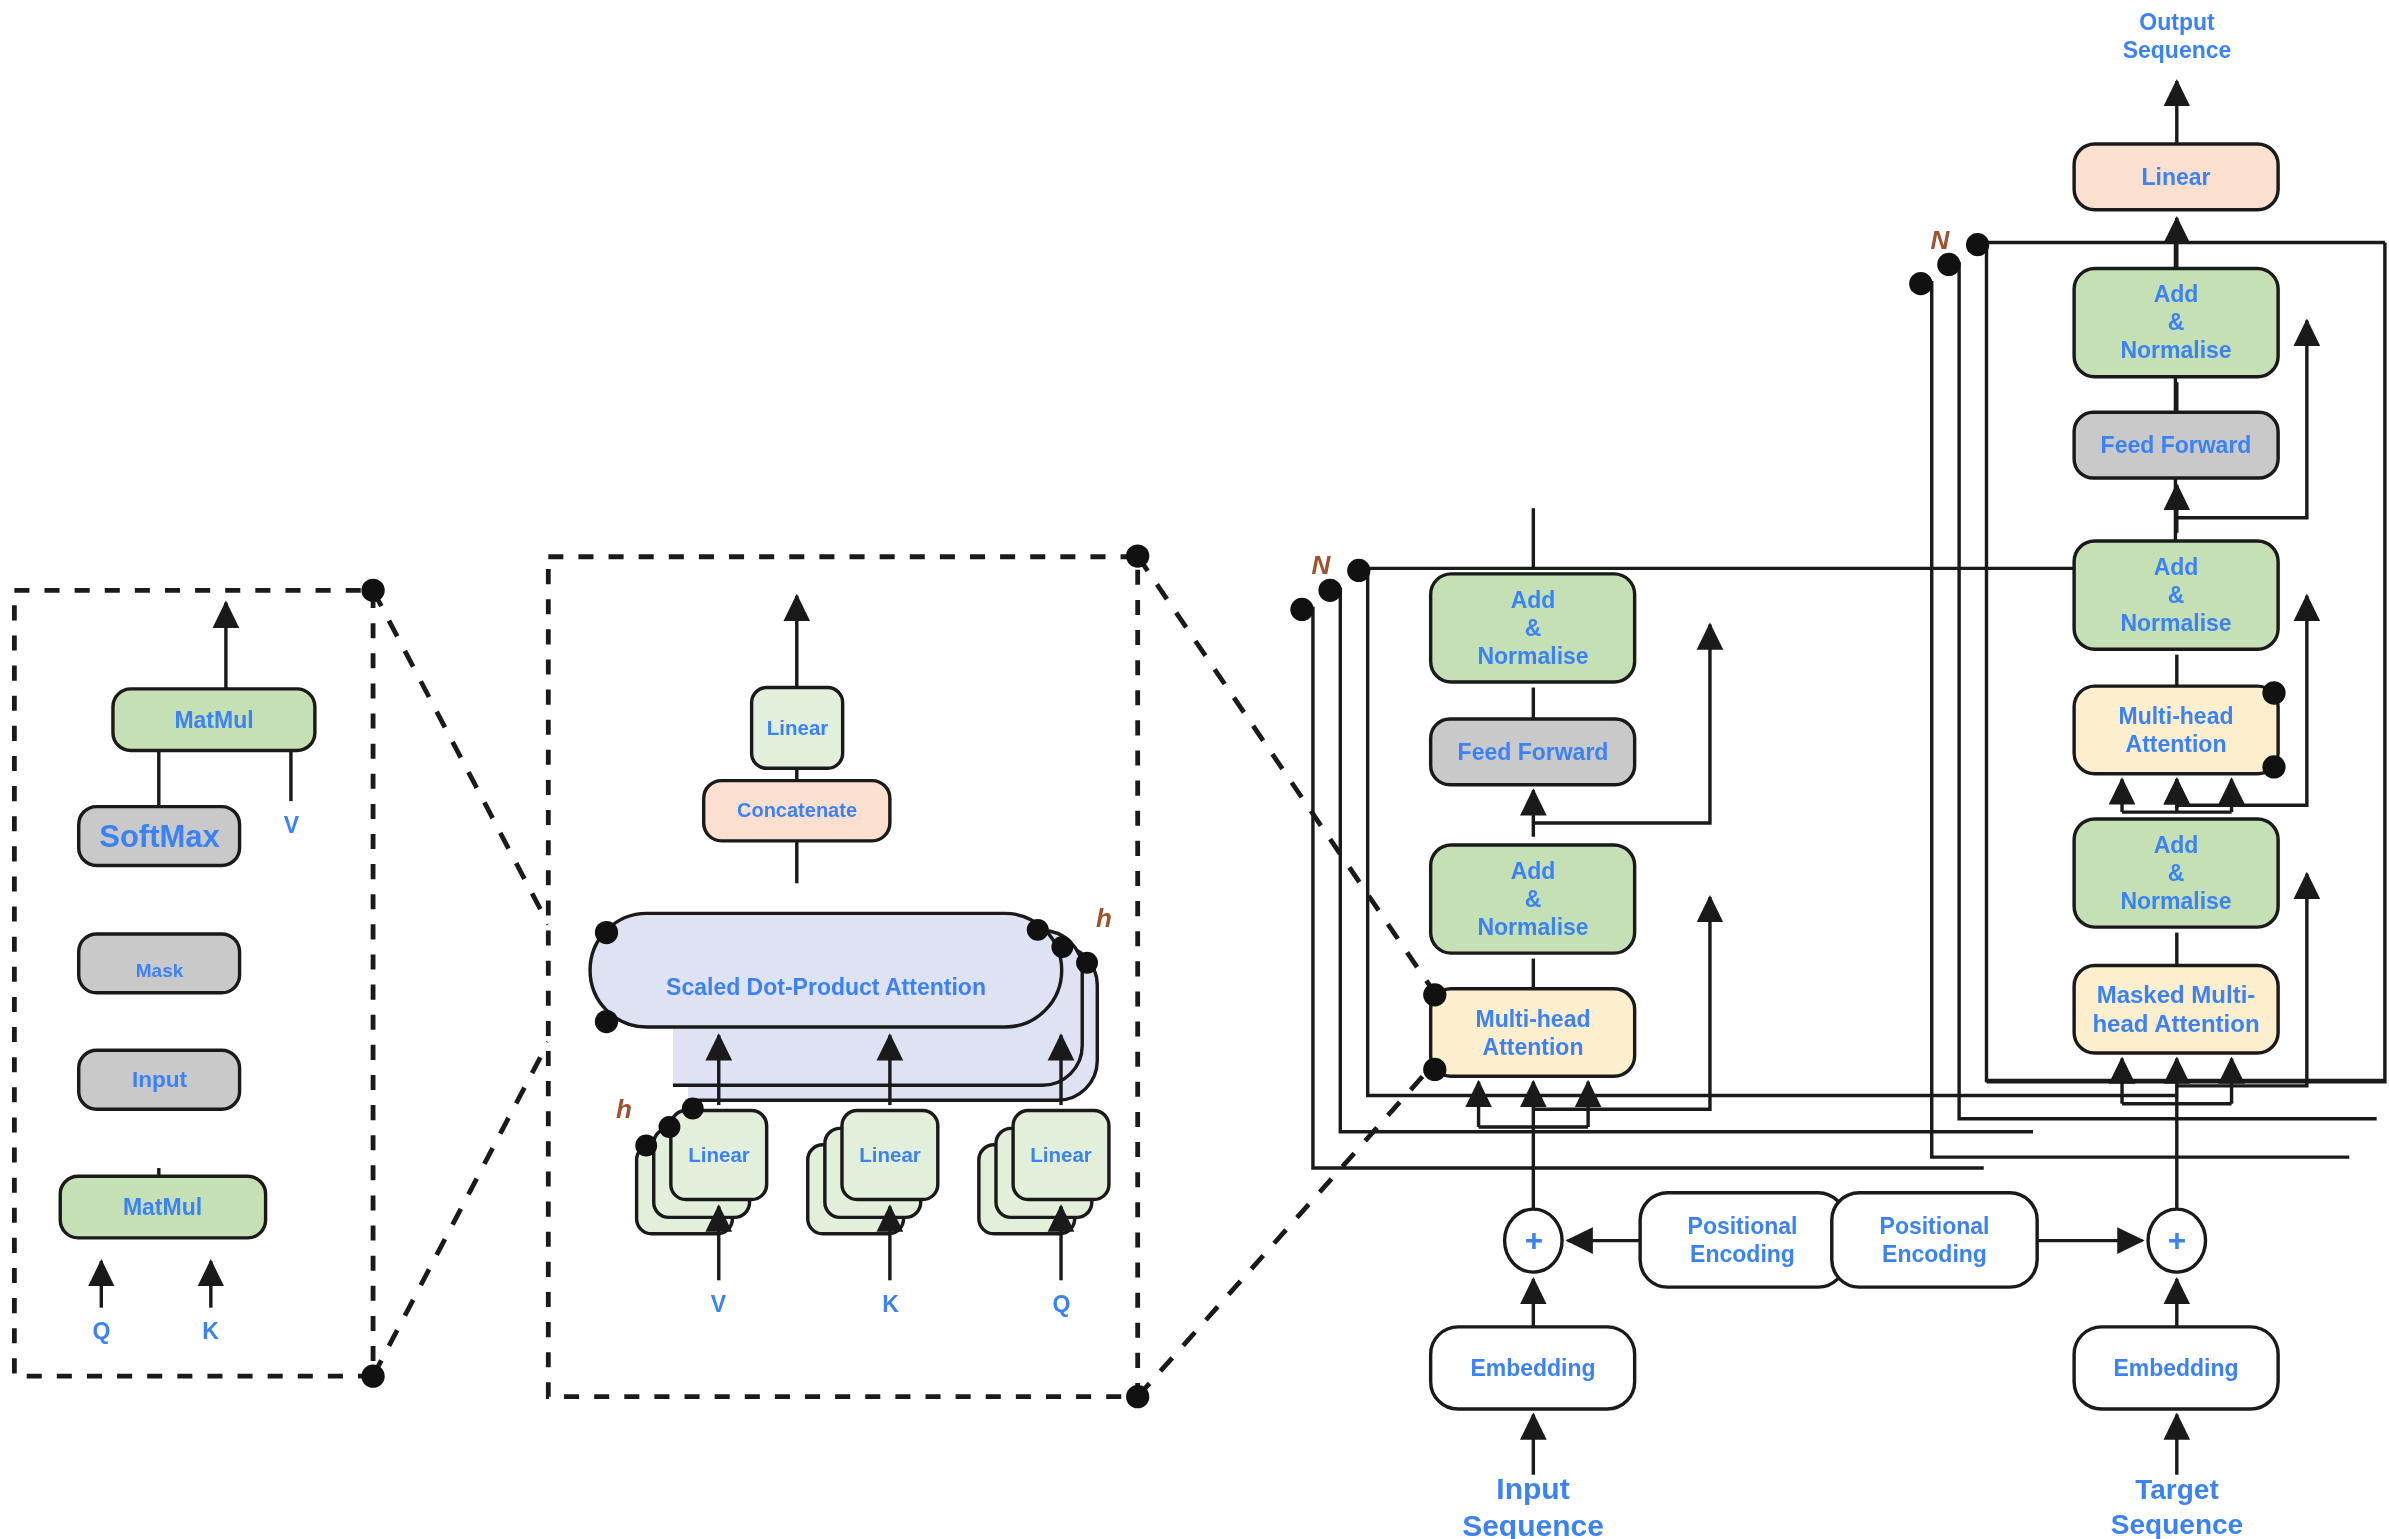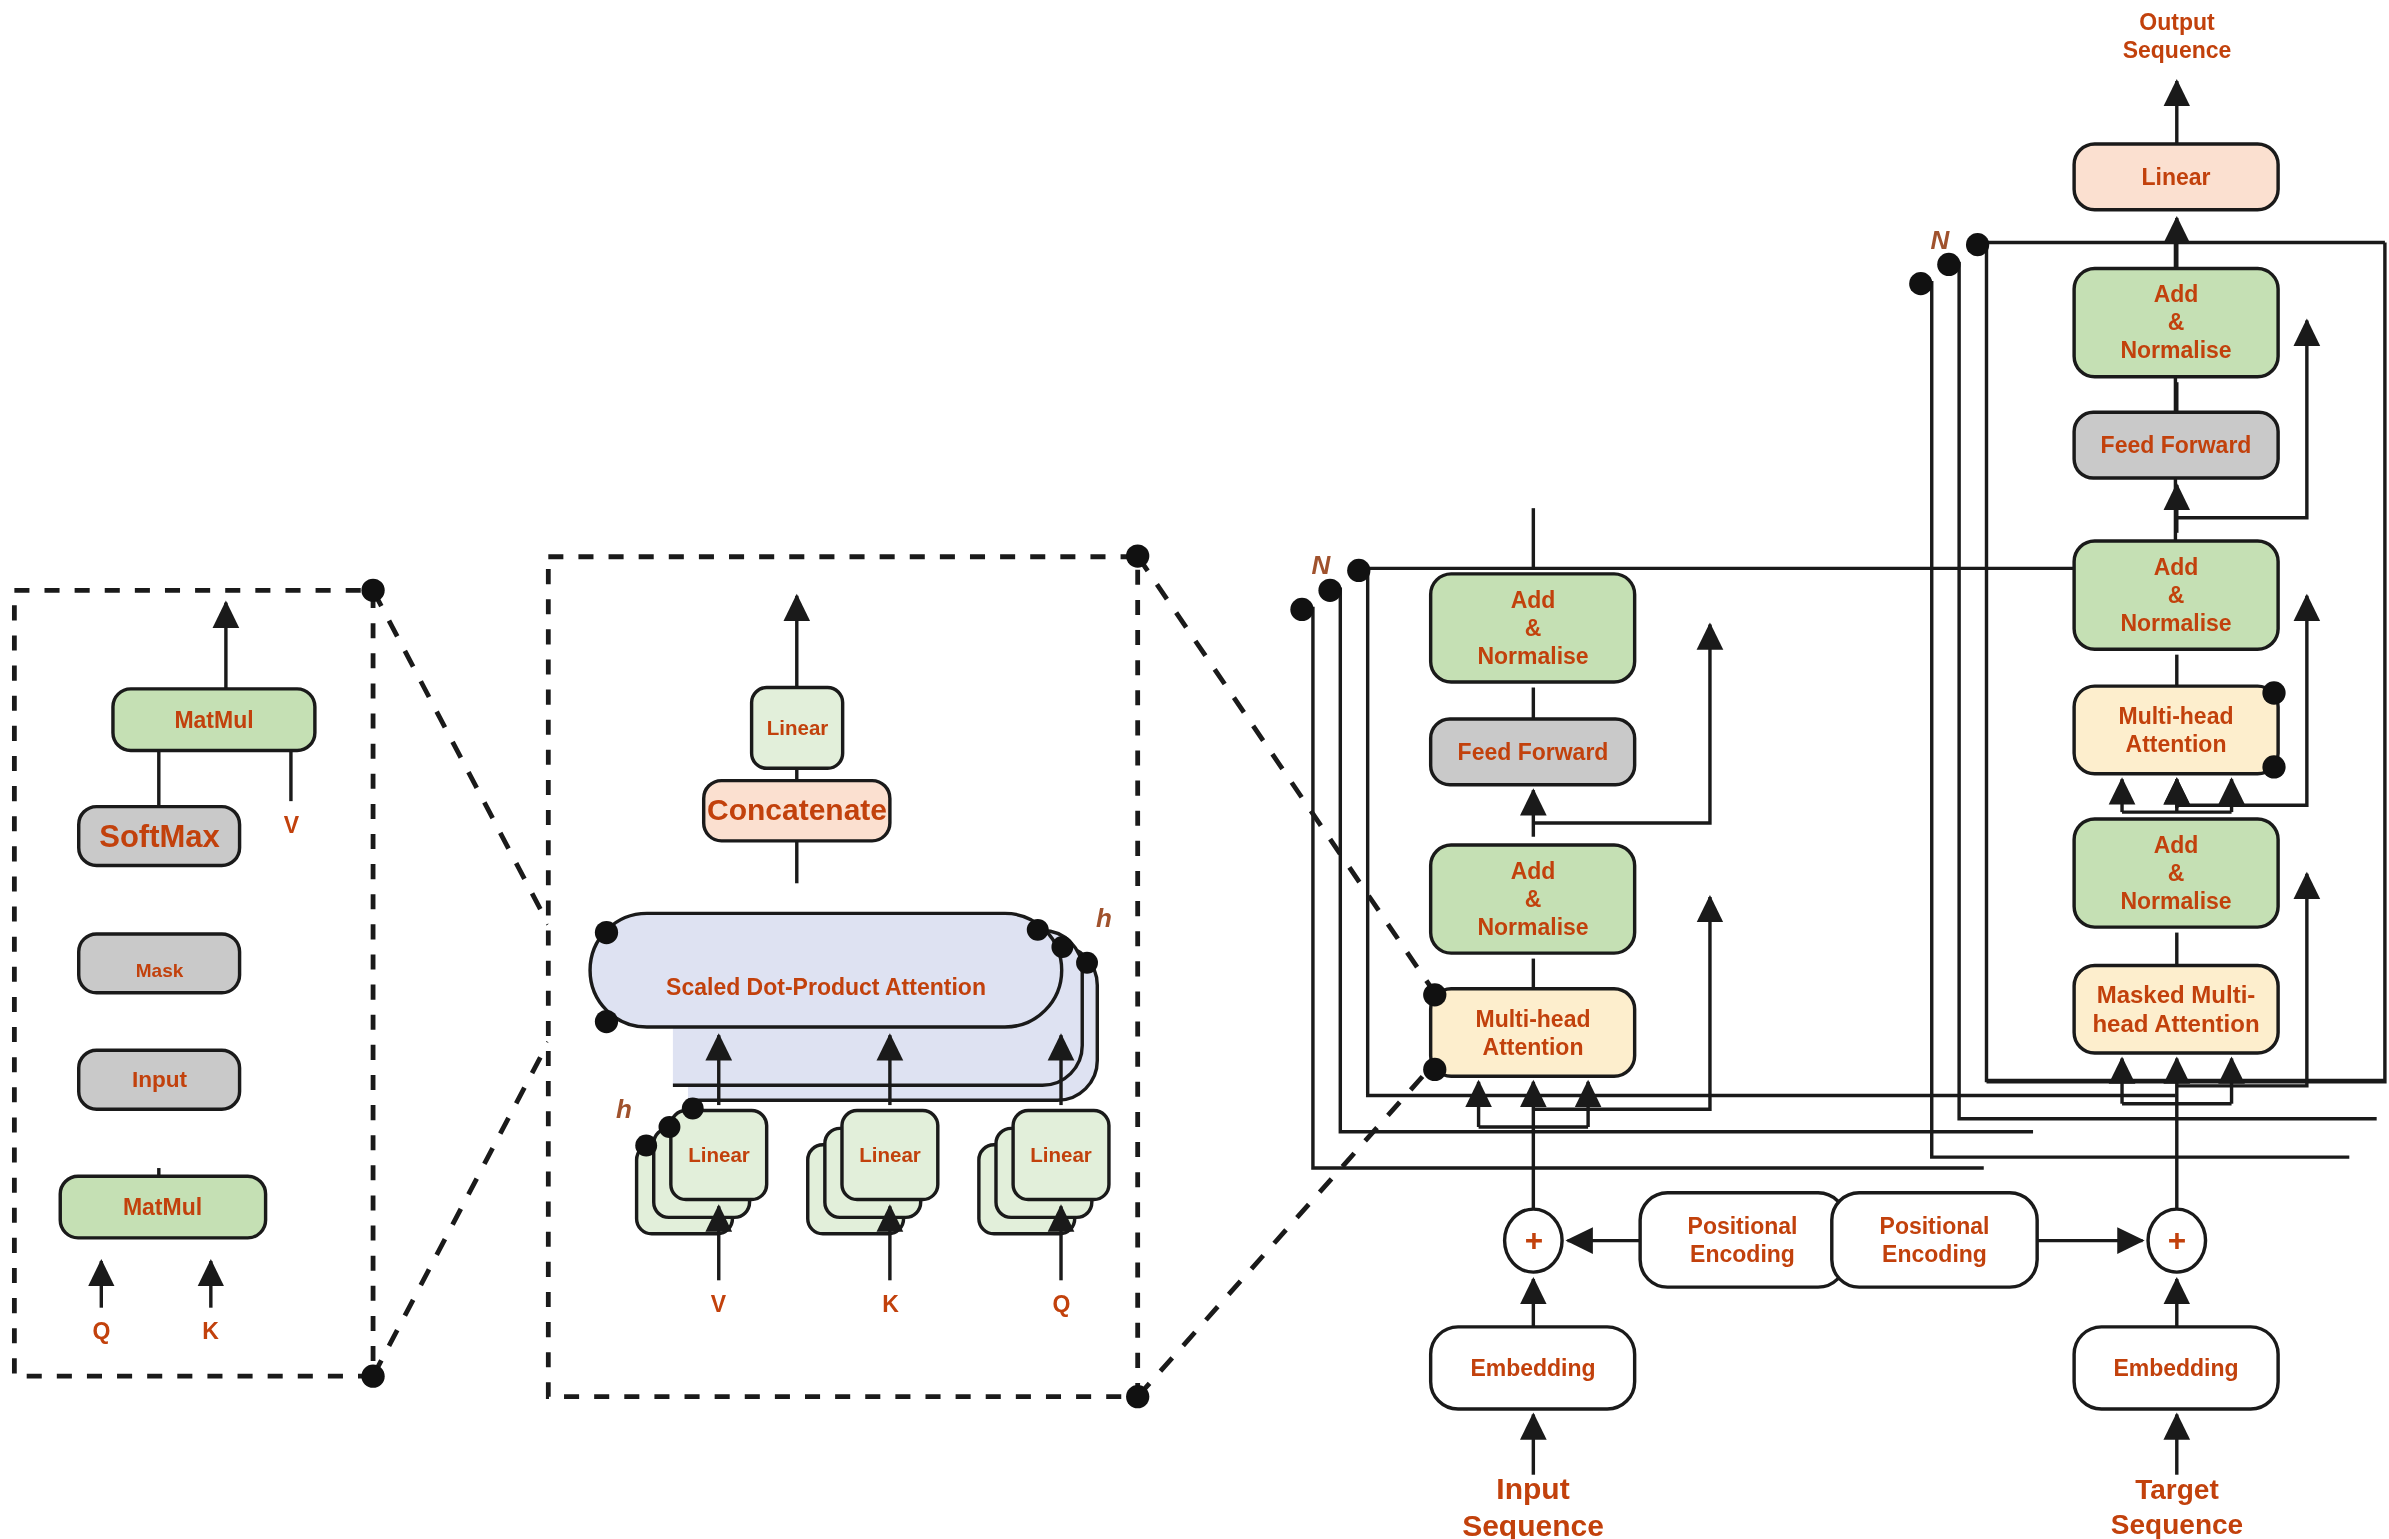--- a/index.html
+++ b/index.html
@@ -1,19 +1,19 @@
 <!DOCTYPE html>
 <html style="font-size:11px"><head>
 <meta charset="utf-8">
 <style>
   html,body{margin:0;padding:0;background:#ffffff;}
   body{width:2389px;height:1540px;position:relative;overflow:hidden;
        font-family:"Liberation Sans","DejaVu Sans",sans-serif;}
   #canvas{position:absolute;inset:0;width:2389px;height:1540px;}
-  .lbl{position:absolute;font-weight:bold;color:#c2410c;text-align:center;
+  .lbl{position:absolute;font-weight:bold;color:#3b82f6;text-align:center;
        display:flex;align-items:center;justify-content:center;
        line-height:1.22;pointer-events:none;white-space:pre-line;}
 </style>
 </head>
 <body>
 
 <svg id="canvas" viewBox="0 0 3490 2249">
   <defs>
     <marker id="ah" markerWidth="9" markerHeight="9" refX="7.4" refY="4.5" orient="auto" markerUnits="strokeWidth">
       <path d="M0,0.6 L8,4.5 L0,8.4 z" fill="#1a1a1a"></path>
@@ -210,21 +210,21 @@
 <div class="lbl" style="left:113px;top:689px;width:202px;height:62px;font-size:23px;">MatMul</div>
 <div class="lbl" style="left:79px;top:807px;width:161px;height:59px;font-size:31px;">SoftMax</div>
 <div class="lbl" style="left:79px;top:934px;width:161px;height:74px;font-size:19px;">Mask</div>
 <div class="lbl" style="left:79px;top:1050px;width:161px;height:59px;font-size:22.6px;">Input</div>
 <div class="lbl" style="left:60px;top:1176px;width:205px;height:62px;font-size:23px;">MatMul</div>
 <div class="lbl" style="left:74px;top:1313px;width:55px;height:36px;font-size:23px;">Q</div>
 <div class="lbl" style="left:183px;top:1313px;width:55px;height:36px;font-size:23px;">K</div>
 <div class="lbl" style="left:264px;top:807px;width:55px;height:36px;font-size:23px;">V</div>
 
 <div class="lbl" style="left:752px;top:687px;width:91px;height:81px;font-size:20.5px;">Linear</div>
-<div class="lbl" style="left:704px;top:780px;width:186px;height:60px;font-size:30px;">Concatenate</div>
+<div class="lbl" style="left:704px;top:780px;width:186px;height:60px;font-size:20px;">Concatenate</div>
 <div class="lbl" style="left:590px;top:913px;width:472px;height:114px;font-size:23px;margin-top:17px;">Scaled Dot-Product Attention</div>
 <div class="lbl" style="left:671px;top:1110px;width:96px;height:89px;font-size:20.5px;">Linear</div>
 <div class="lbl" style="left:842px;top:1110px;width:96px;height:89px;font-size:20.5px;">Linear</div>
 <div class="lbl" style="left:1013px;top:1110px;width:96px;height:89px;font-size:20.5px;">Linear</div>
 <div class="lbl" style="left:691px;top:1286px;width:55px;height:36px;font-size:23px;">V</div>
 <div class="lbl" style="left:863px;top:1286px;width:55px;height:36px;font-size:23px;">K</div>
 <div class="lbl" style="left:1034px;top:1286px;width:55px;height:36px;font-size:23px;">Q</div>
 <div class="lbl" style="left:609px;top:1095px;width:30px;height:30px;font-size:26px;font-style:italic;color:#a0522d;">h</div>
 <div class="lbl" style="left:1089px;top:904px;width:30px;height:30px;font-size:26px;font-style:italic;color:#a0522d;">h</div>
 

